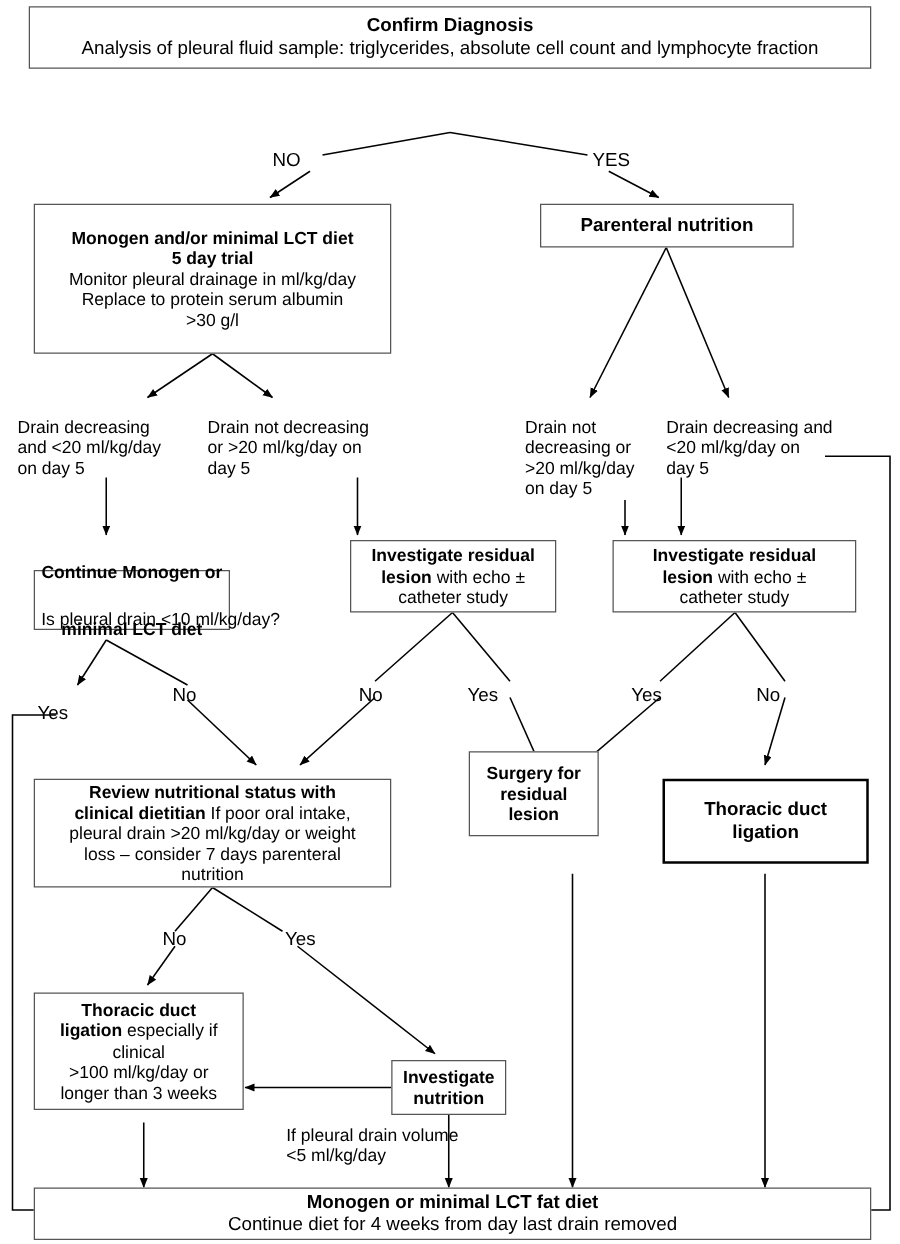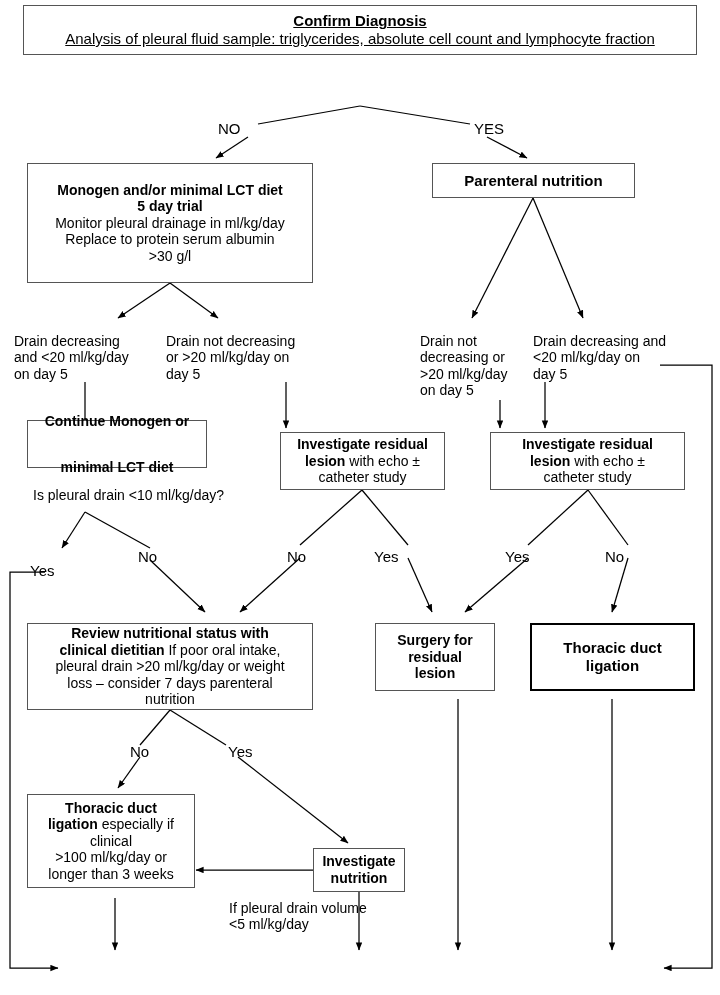--- a/index.html
+++ b/index.html
@@ -74,21 +74,21 @@
       <path d="M359,892 L359,950" marker-end="url(#ah)"></path>
       <path d="M458,699 L458,950" marker-end="url(#ah)"></path>
       <path d="M612,699 L612,950" marker-end="url(#ah)"></path>
 
       <path d="M45,572 L10,572 L10,968 L58,968" marker-end="url(#ah)"></path>
 
       <path d="M660,365 L712,365 L712,968 L664,968" marker-end="url(#ah)"></path>
     </g>
   </svg>
 
-  <div class="box" style="left:23px;top:5px;width:674px;height:50px;padding:20px 8px;text-decoration:underline;">
+  <div class="box" style="left:23px;top:5px;width:674px;height:50px;padding:20px 8px;">
     <span class="ln c b t15">Confirm Diagnosis</span>
     <span class="ln c t15">Analysis of pleural fluid sample: triglycerides, absolute cell count and lymphocyte fraction</span>
   </div>
 
 
   <div class="lbl t15" style="left:218px;top:120px;">NO</div>
   <div class="lbl t15" style="left:474px;top:120px;">YES</div>
 
   <div class="box" style="left:27px;top:163px;width:286px;height:120px;padding:6px 8px;">
     <span class="ln c b t14">Monogen and/or minimal LCT diet</span>
@@ -109,21 +109,21 @@
 or &gt;20 ml/kg/day on
 day 5</div>
   <div class="lbl t14" style="left:420px;top:333px;width:110px;">Drain not
 decreasing or
 &gt;20 ml/kg/day
 on day 5</div>
   <div class="lbl t14" style="left:533px;top:333px;width:160px;">Drain decreasing and
 &lt;20 ml/kg/day on
 day 5</div>
 
-  <div class="box" style="left:27px;top:420px;width:180px;height:48px;gap:29px;">
+  <div class="box" style="left:27px;top:456px;width:157px;height:48px;gap:29px;">
     <span class="ln c b t14">Continue Monogen or</span>
     <span class="ln c b t14">minimal LCT diet</span>
   </div>
 
   <div class="box" style="left:280px;top:432px;width:165px;height:58px;">
     <span class="ln c t14">
       <b>Investigate residual</b></span>
     <span class="ln c t14"><b>lesion</b><span> with echo ±</span></span>
     <span class="ln c t14">catheter study</span>
   </div>
@@ -145,21 +145,21 @@
   <div class="lbl t15" style="left:605px;top:548px;">No</div>
 
   <div class="box" style="left:27px;top:623px;width:286px;height:87px;padding:4px 20px;">
     <span class="ln l t14"><b>Review nutritional status with</b></span>
     <span class="ln l t14"><b>clinical dietitian</b><span> If poor oral intake,</span></span>
     <span class="ln l t14">pleural drain &gt;20 ml/kg/day or weight</span>
     <span class="ln l t14">loss – consider 7 days parenteral</span>
     <span class="ln l t14">nutrition</span>
   </div>
 
-  <div class="box" style="left:375px;top:623px;width:120px;height:68px;">
+  <div class="box" style="left:375px;top:601px;width:104px;height:68px;">
     <span class="ln c b t14">Surgery for</span>
     <span class="ln c b t14">residual</span>
     <span class="ln c b t14">lesion</span>
   </div>
 
   <div class="box thick" style="left:530px;top:623px;width:165px;height:68px;">
     <span class="ln c b t15">Thoracic duct</span>
     <span class="ln c b t15">ligation</span>
   </div>
 
@@ -175,14 +175,18 @@
   </div>
 
   <div class="box" style="left:313px;top:848px;width:92px;height:44px;">
     <span class="ln c b t14">Investigate</span>
     <span class="ln c b t14">nutrition</span>
   </div>
 
   <div class="lbl t14" style="left:229px;top:900px;width:180px;">If pleural drain volume
 &lt;5 ml/kg/day</div>
 
+  <div class="box" style="left:27px;top:950px;width:670px;height:42px;">
+    <span class="ln c b t15">Monogen or minimal LCT fat diet</span>
+    <span class="ln c t15">Continue diet for 4 weeks from day last drain removed</span>
+  </div>
 
 </div>
 
 </body></html>

